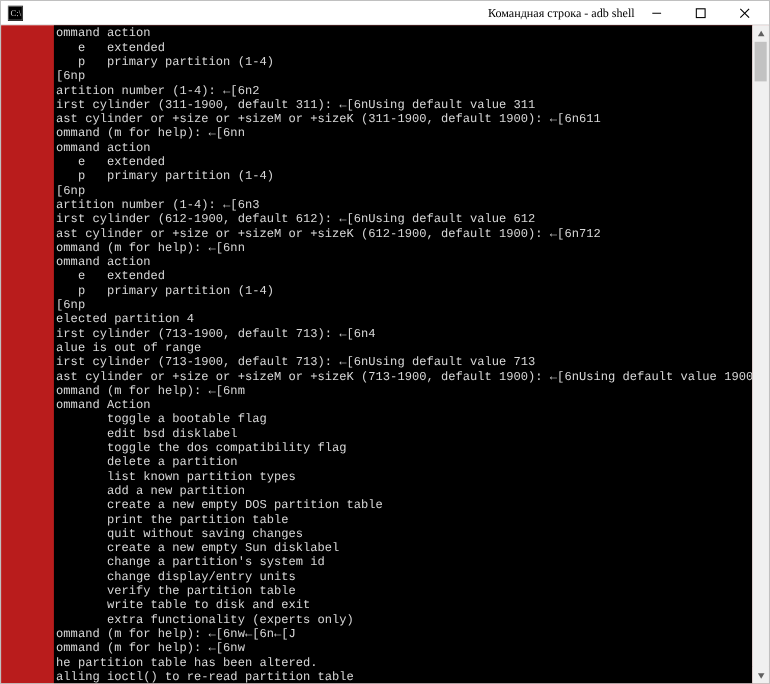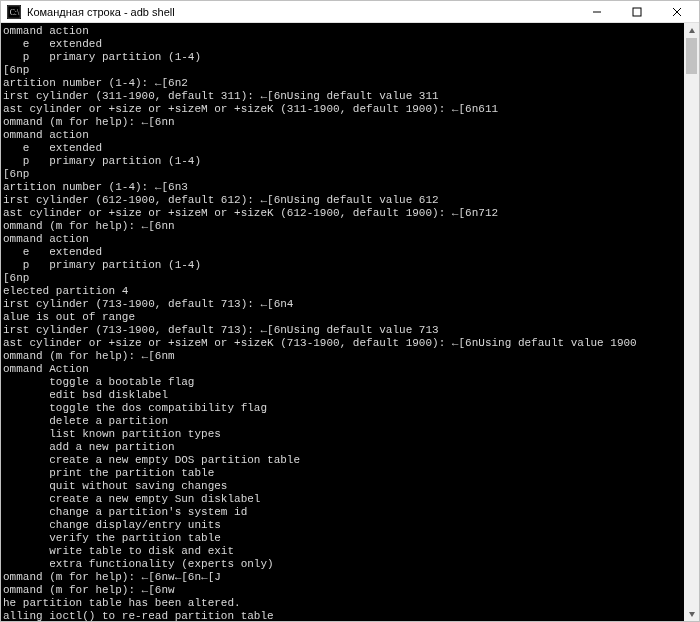--- a/index.html
+++ b/index.html
@@ -31,42 +31,44 @@
     .titlebar-icon {
       width: 14px;
       height: 14px;
       margin-right: 6px;
       display: inline-flex;
       align-items: center;
       justify-content: center;
     }
     .titlebar-icon svg { width: 14px; height: 14px; }
     .titlebar-text {
-      font-family: Liberation Sans, sans-serif;
+      font-family: Liberation Serif, serif;
       font-size: 11px;
       color: #000;
       flex: 1;
+      text-align: right;
     }
     .win-controls { display: flex; }
     .win-btn {
       width: 40px;
       height: 20px;
       display: flex;
       align-items: center;
       justify-content: center;
       font-family: "Segoe UI", sans-serif;
       font-size: 10px;
       color: #000;
     }
     .win-btn svg { width: 10px; height: 10px; }
     .body-row {
       flex: 1;
       display: flex;
       background: #b91c1c;
       min-height: 0;
+      padding-left: 48px;
     }
     .console {
       flex: 1;
       background: #000;
       color: #d8d8d8;
       padding: 2px 0 2px 2px;
       font-family: Consolas, "Courier New", monospace;
       font-size: 11px;
       line-height: 13px;
       white-space: pre;

